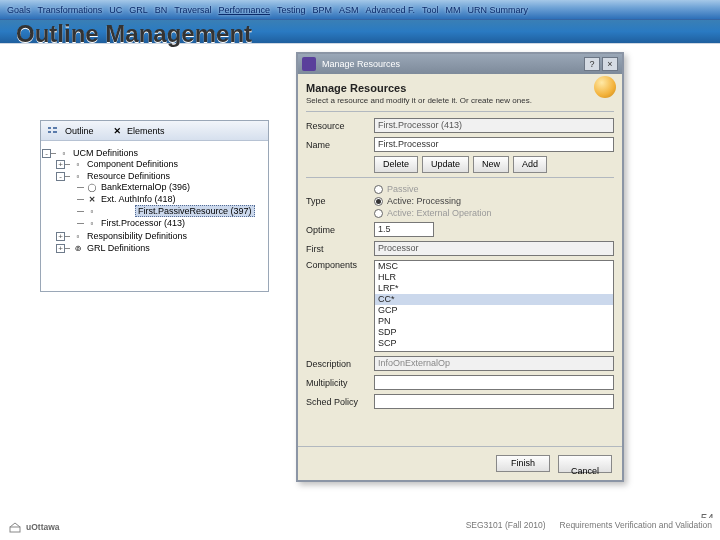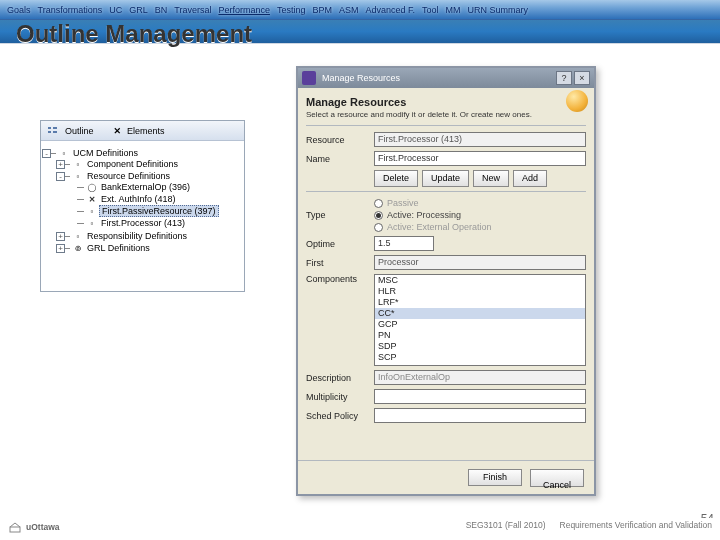--- a/index.html
+++ b/index.html
@@ -12,43 +12,43 @@
       text-shadow:0 0 3px rgba(255,255,255,.6);
     }
     .topnav span{ cursor:pointer; }
     .topnav .active{ text-decoration:underline; }
     .waterstrip{ height:24px; background:linear-gradient(to bottom,#3a7fb5,#2a7ac2 50%,#1f5f9e); border-bottom:1px solid #cfd7e2; }
     .slide-title{ font-family:Arial,sans-serif; font-size:24px; font-weight:bold; color:#333; margin:4px 0 0 10px; position:absolute; top:16px; left:6px; text-shadow:0 1px 0 #fff;}
     .slide-area{ position:absolute; top:50px; left:0; right:0; bottom:22px;}
     
     .outline {
       position:absolute; top:70px; left:40px;
-      width:205px;
+      width:229px;
       border:1px solid #9aa7b7;
       background:#fff; font-size:9px;
     }
     .outline .title{
       height:20px; background:linear-gradient(#f2f5fa,#d6e0ee);
       border-bottom:1px solid #b6c2d3; display:flex; align-items:center; padding:0 6px; gap:6px;
     }
     .outline .title svg{ flex:0 0 auto;}
     .outl-body{ padding:6px 4px; min-height:150px;}
     .tree{ list-style:none; }
     .tree li{ padding:1px 0 1px 14px; position:relative; white-space:nowrap;}
     .tree li::before{ content:""; position:absolute; left:4px; top:6px; width:7px; height:1px; background:#888;}
     .toggler{
       position:absolute; left:-3px; top:2px; width:9px; height:9px;
       border:1px solid #6e7b8b; background:#fff; font-size:8px; line-height:7px; text-align:center; color:#555;
     }
     .ico{ display:inline-block; width:10px; text-align:center; margin-right:2px; font-size:8px;}
     .label{ padding:0 2px;}
-    .sel .label{ background:#cbd8ec; border:1px dotted #526b95;}
+    .sel .label{ background:#cbd8ec; border:1px dotted #526b95;margin-left:36px;}
     
     .dialog{
-      position:absolute; top:16px; left:296px; width:300px; height:430px;
+      position:absolute; top:2px; left:296px; width:328px; height:430px;
       border:2px solid #8b95a5; background:#ece9d8; font-size:9px; color:#222;
       box-shadow:3px 3px 6px rgba(0,0,0,.25);
     }
     .dlg-titlebar{
       height:20px; background:linear-gradient(#9aa7b7,#7d8a9a);
       display:flex; align-items:center; padding:0 4px; color:#fff;
     }
     .dlg-titlebar .winicon{ width:14px; height:14px; background:#5a3f9b; border-radius:2px; margin-right:6px; display:inline-block;}
     .dlg-titlebar .winbtns{ margin-left:auto; display:flex; gap:2px;}
     .dlg-titlebar .winbtns span{

